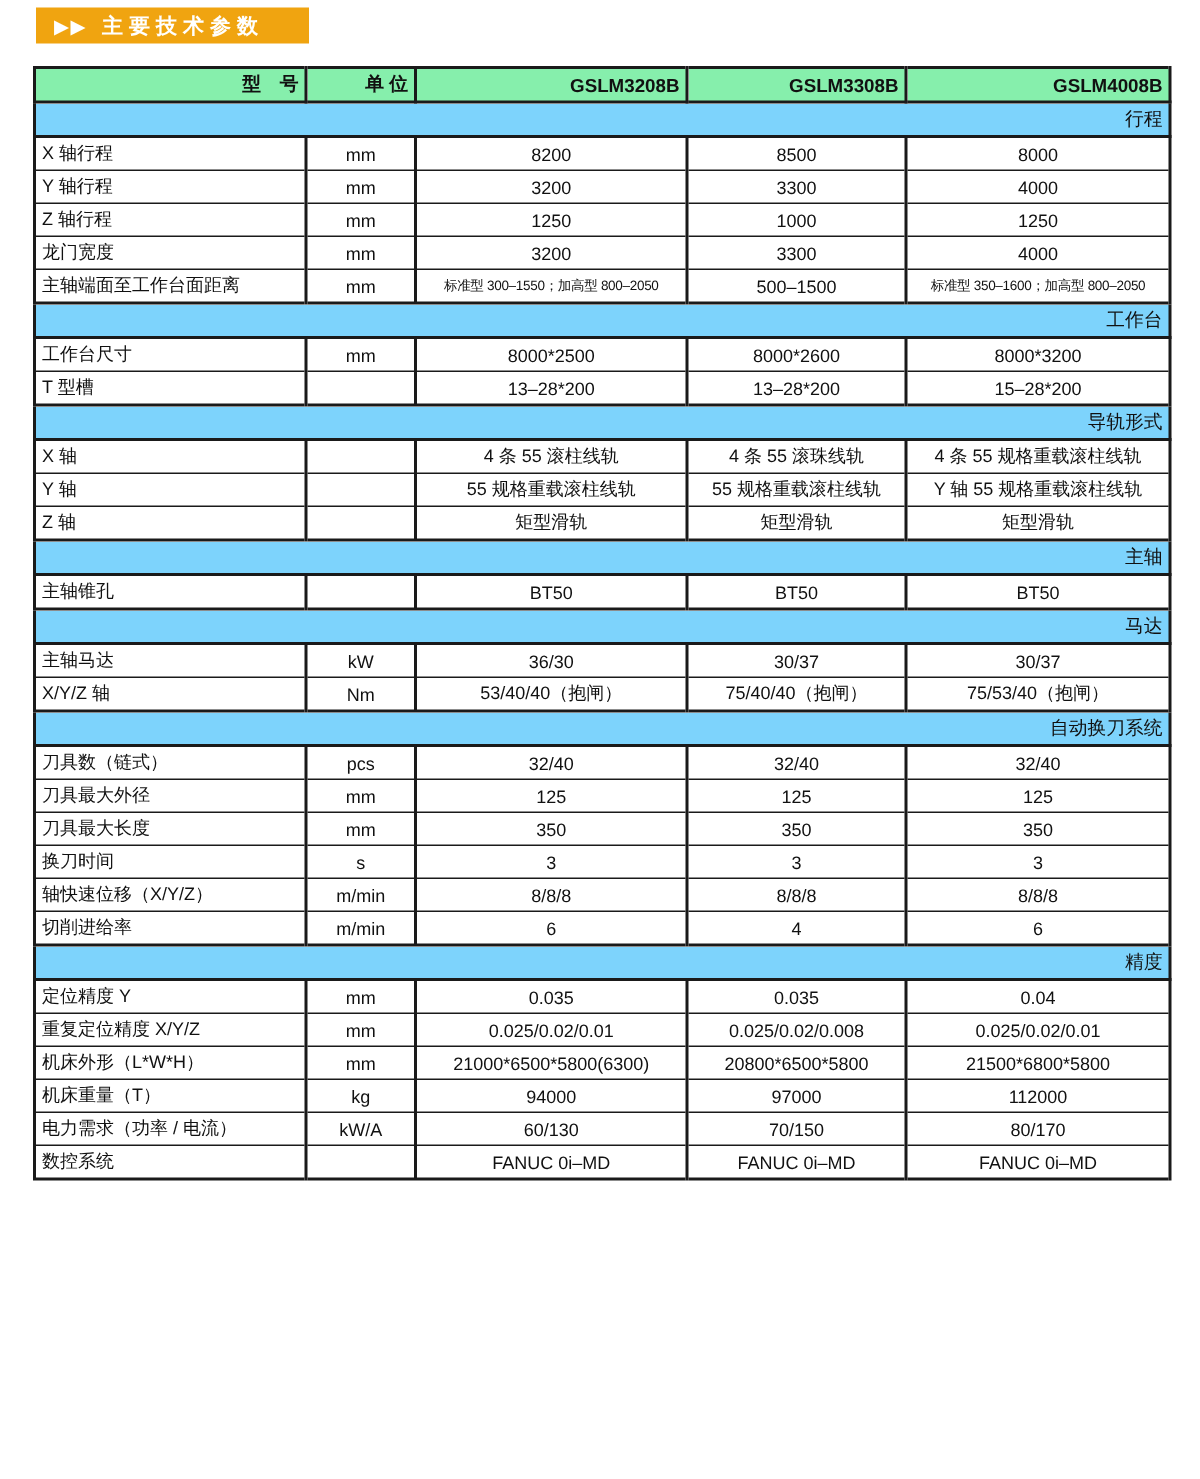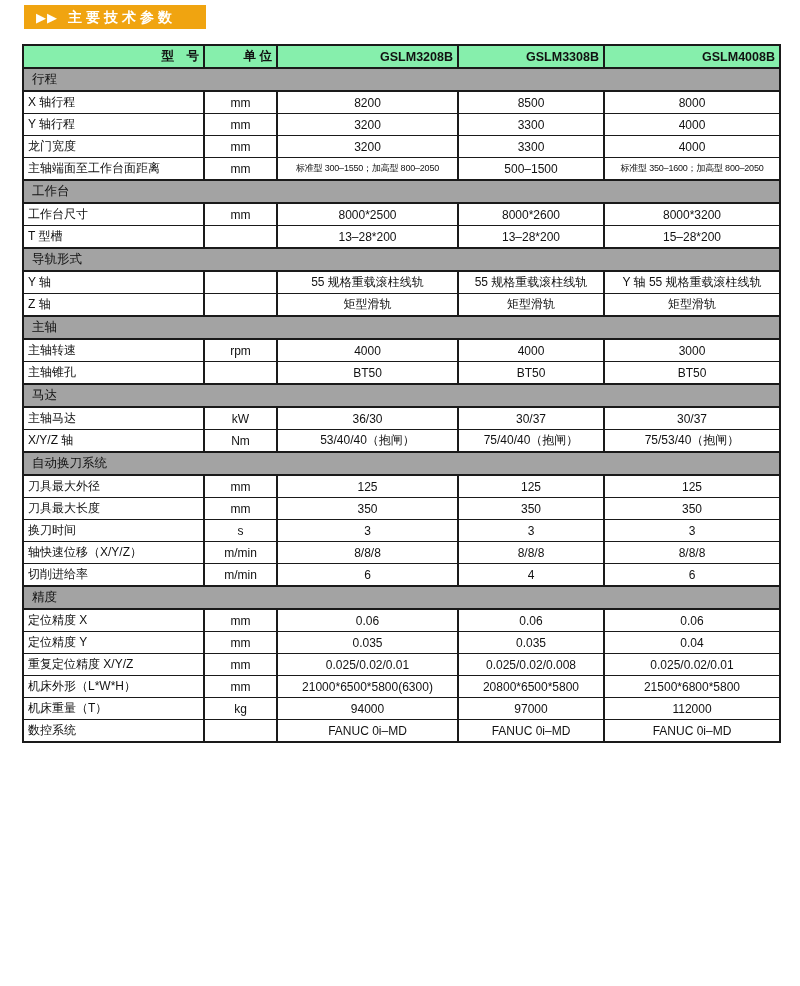--- a/index.html
+++ b/index.html
@@ -31,23 +31,23 @@
   table.spec th,table.spec td{
     border-left:2px solid #1a1a1a;border-right:2px solid #1a1a1a;
     border-top:1px solid #1a1a1a;border-bottom:1px solid #1a1a1a;
     height:21px;padding:0 4px;overflow:hidden;white-space:nowrap;
   }
   table.spec th{
     background:#86efac;font-weight:bold;font-size:12.5px;
     border-bottom:2px solid #1a1a1a;text-align:right;
   }
   tr.section td{
-    background:#a3a3a3;
+    background:#7dd3fc;
     border-top:2px solid #1a1a1a;border-bottom:2px solid #1a1a1a;
-    text-align:left;padding-left:8px;font-size:12.5px;
+    text-align:right;padding-left:8px;font-size:12.5px;
   }
   td.label{text-align:left;padding-left:8px;}
   td.val{text-align:center;}
   td.small{font-size:9px;letter-spacing:-0.2px;padding:0 1px;}
 </style>
 </head>
 <body>
 
 <div class="banner" style="background: rgb(240, 164, 16);">
   <span class="arrows">▶▶</span>
@@ -83,20 +83,27 @@
         <td class="val">8000</td>
       </tr>
       <tr>
         <td class="label">Y 轴行程</td>
         <td class="val">mm</td>
         <td class="val">3200</td>
         <td class="val">3300</td>
         <td class="val">4000</td>
       </tr>
       <tr>
+        <td class="label">Z 轴行程</td>
+        <td class="val">mm</td>
+        <td class="val">1250</td>
+        <td class="val">1000</td>
+        <td class="val">1250</td>
+      </tr>
+      <tr>
         <td class="label">龙门宽度</td>
         <td class="val">mm</td>
         <td class="val">3200</td>
         <td class="val">3300</td>
         <td class="val">4000</td>
       </tr>
       <tr>
         <td class="label">主轴端面至工作台面距离</td>
         <td class="val">mm</td>
         <td class="val small">标准型 300–1550；加高型 800–2050</td>
@@ -117,42 +124,42 @@
         <td class="label">T 型槽</td>
         <td class="val"></td>
         <td class="val">13–28*200</td>
         <td class="val">13–28*200</td>
         <td class="val">15–28*200</td>
       </tr>
       <tr class="section">
         <td colspan="5">导轨形式</td>
       </tr>
       <tr>
+        <td class="label">X 轴</td>
+        <td class="val"></td>
+        <td class="val">4 条 55 滚柱线轨</td>
+        <td class="val">4 条 55 滚珠线轨</td>
+        <td class="val">4 条 55 规格重载滚柱线轨</td>
+      </tr>
+      <tr>
         <td class="label">Y 轴</td>
         <td class="val"></td>
         <td class="val">55 规格重载滚柱线轨</td>
         <td class="val">55 规格重载滚柱线轨</td>
         <td class="val">Y 轴 55 规格重载滚柱线轨</td>
       </tr>
       <tr>
         <td class="label">Z 轴</td>
         <td class="val"></td>
         <td class="val">矩型滑轨</td>
         <td class="val">矩型滑轨</td>
         <td class="val">矩型滑轨</td>
       </tr>
       <tr class="section">
         <td colspan="5">主轴</td>
-      </tr>
-      <tr>
-        <td class="label">主轴转速</td>
-        <td class="val">rpm</td>
-        <td class="val">4000</td>
-        <td class="val">4000</td>
-        <td class="val">3000</td>
       </tr>
       <tr>
         <td class="label">主轴锥孔</td>
         <td class="val"></td>
         <td class="val">BT50</td>
         <td class="val">BT50</td>
         <td class="val">BT50</td>
       </tr>
       <tr class="section">
         <td colspan="5">马达</td>
@@ -168,20 +175,27 @@
         <td class="label">X/Y/Z 轴</td>
         <td class="val">Nm</td>
         <td class="val">53/40/40（抱闸）</td>
         <td class="val">75/40/40（抱闸）</td>
         <td class="val">75/53/40（抱闸）</td>
       </tr>
       <tr class="section">
         <td colspan="5">自动换刀系统</td>
       </tr>
       <tr>
+        <td class="label">刀具数（链式）</td>
+        <td class="val">pcs</td>
+        <td class="val">32/40</td>
+        <td class="val">32/40</td>
+        <td class="val">32/40</td>
+      </tr>
+      <tr>
         <td class="label">刀具最大外径</td>
         <td class="val">mm</td>
         <td class="val">125</td>
         <td class="val">125</td>
         <td class="val">125</td>
       </tr>
       <tr>
         <td class="label">刀具最大长度</td>
         <td class="val">mm</td>
         <td class="val">350</td>
@@ -206,27 +220,20 @@
         <td class="label">切削进给率</td>
         <td class="val">m/min</td>
         <td class="val">6</td>
         <td class="val">4</td>
         <td class="val">6</td>
       </tr>
       <tr class="section">
         <td colspan="5">精度</td>
       </tr>
       <tr>
-        <td class="label">定位精度 X</td>
-        <td class="val">mm</td>
-        <td class="val">0.06</td>
-        <td class="val">0.06</td>
-        <td class="val">0.06</td>
-      </tr>
-      <tr>
         <td class="label">定位精度 Y</td>
         <td class="val">mm</td>
         <td class="val">0.035</td>
         <td class="val">0.035</td>
         <td class="val">0.04</td>
       </tr>
       <tr>
         <td class="label">重复定位精度 X/Y/Z</td>
         <td class="val">mm</td>
         <td class="val">0.025/0.02/0.01</td>
@@ -241,20 +248,27 @@
         <td class="val">21500*6800*5800</td>
       </tr>
       <tr>
         <td class="label">机床重量（T）</td>
         <td class="val">kg</td>
         <td class="val">94000</td>
         <td class="val">97000</td>
         <td class="val">112000</td>
       </tr>
       <tr>
+        <td class="label">电力需求（功率 / 电流）</td>
+        <td class="val">kW/A</td>
+        <td class="val">60/130</td>
+        <td class="val">70/150</td>
+        <td class="val">80/170</td>
+      </tr>
+      <tr>
         <td class="label">数控系统</td>
         <td class="val"></td>
         <td class="val">FANUC 0i–MD</td>
         <td class="val">FANUC 0i–MD</td>
         <td class="val">FANUC 0i–MD</td>
       </tr>
     </tbody>
 </table>
 
 </body></html>

